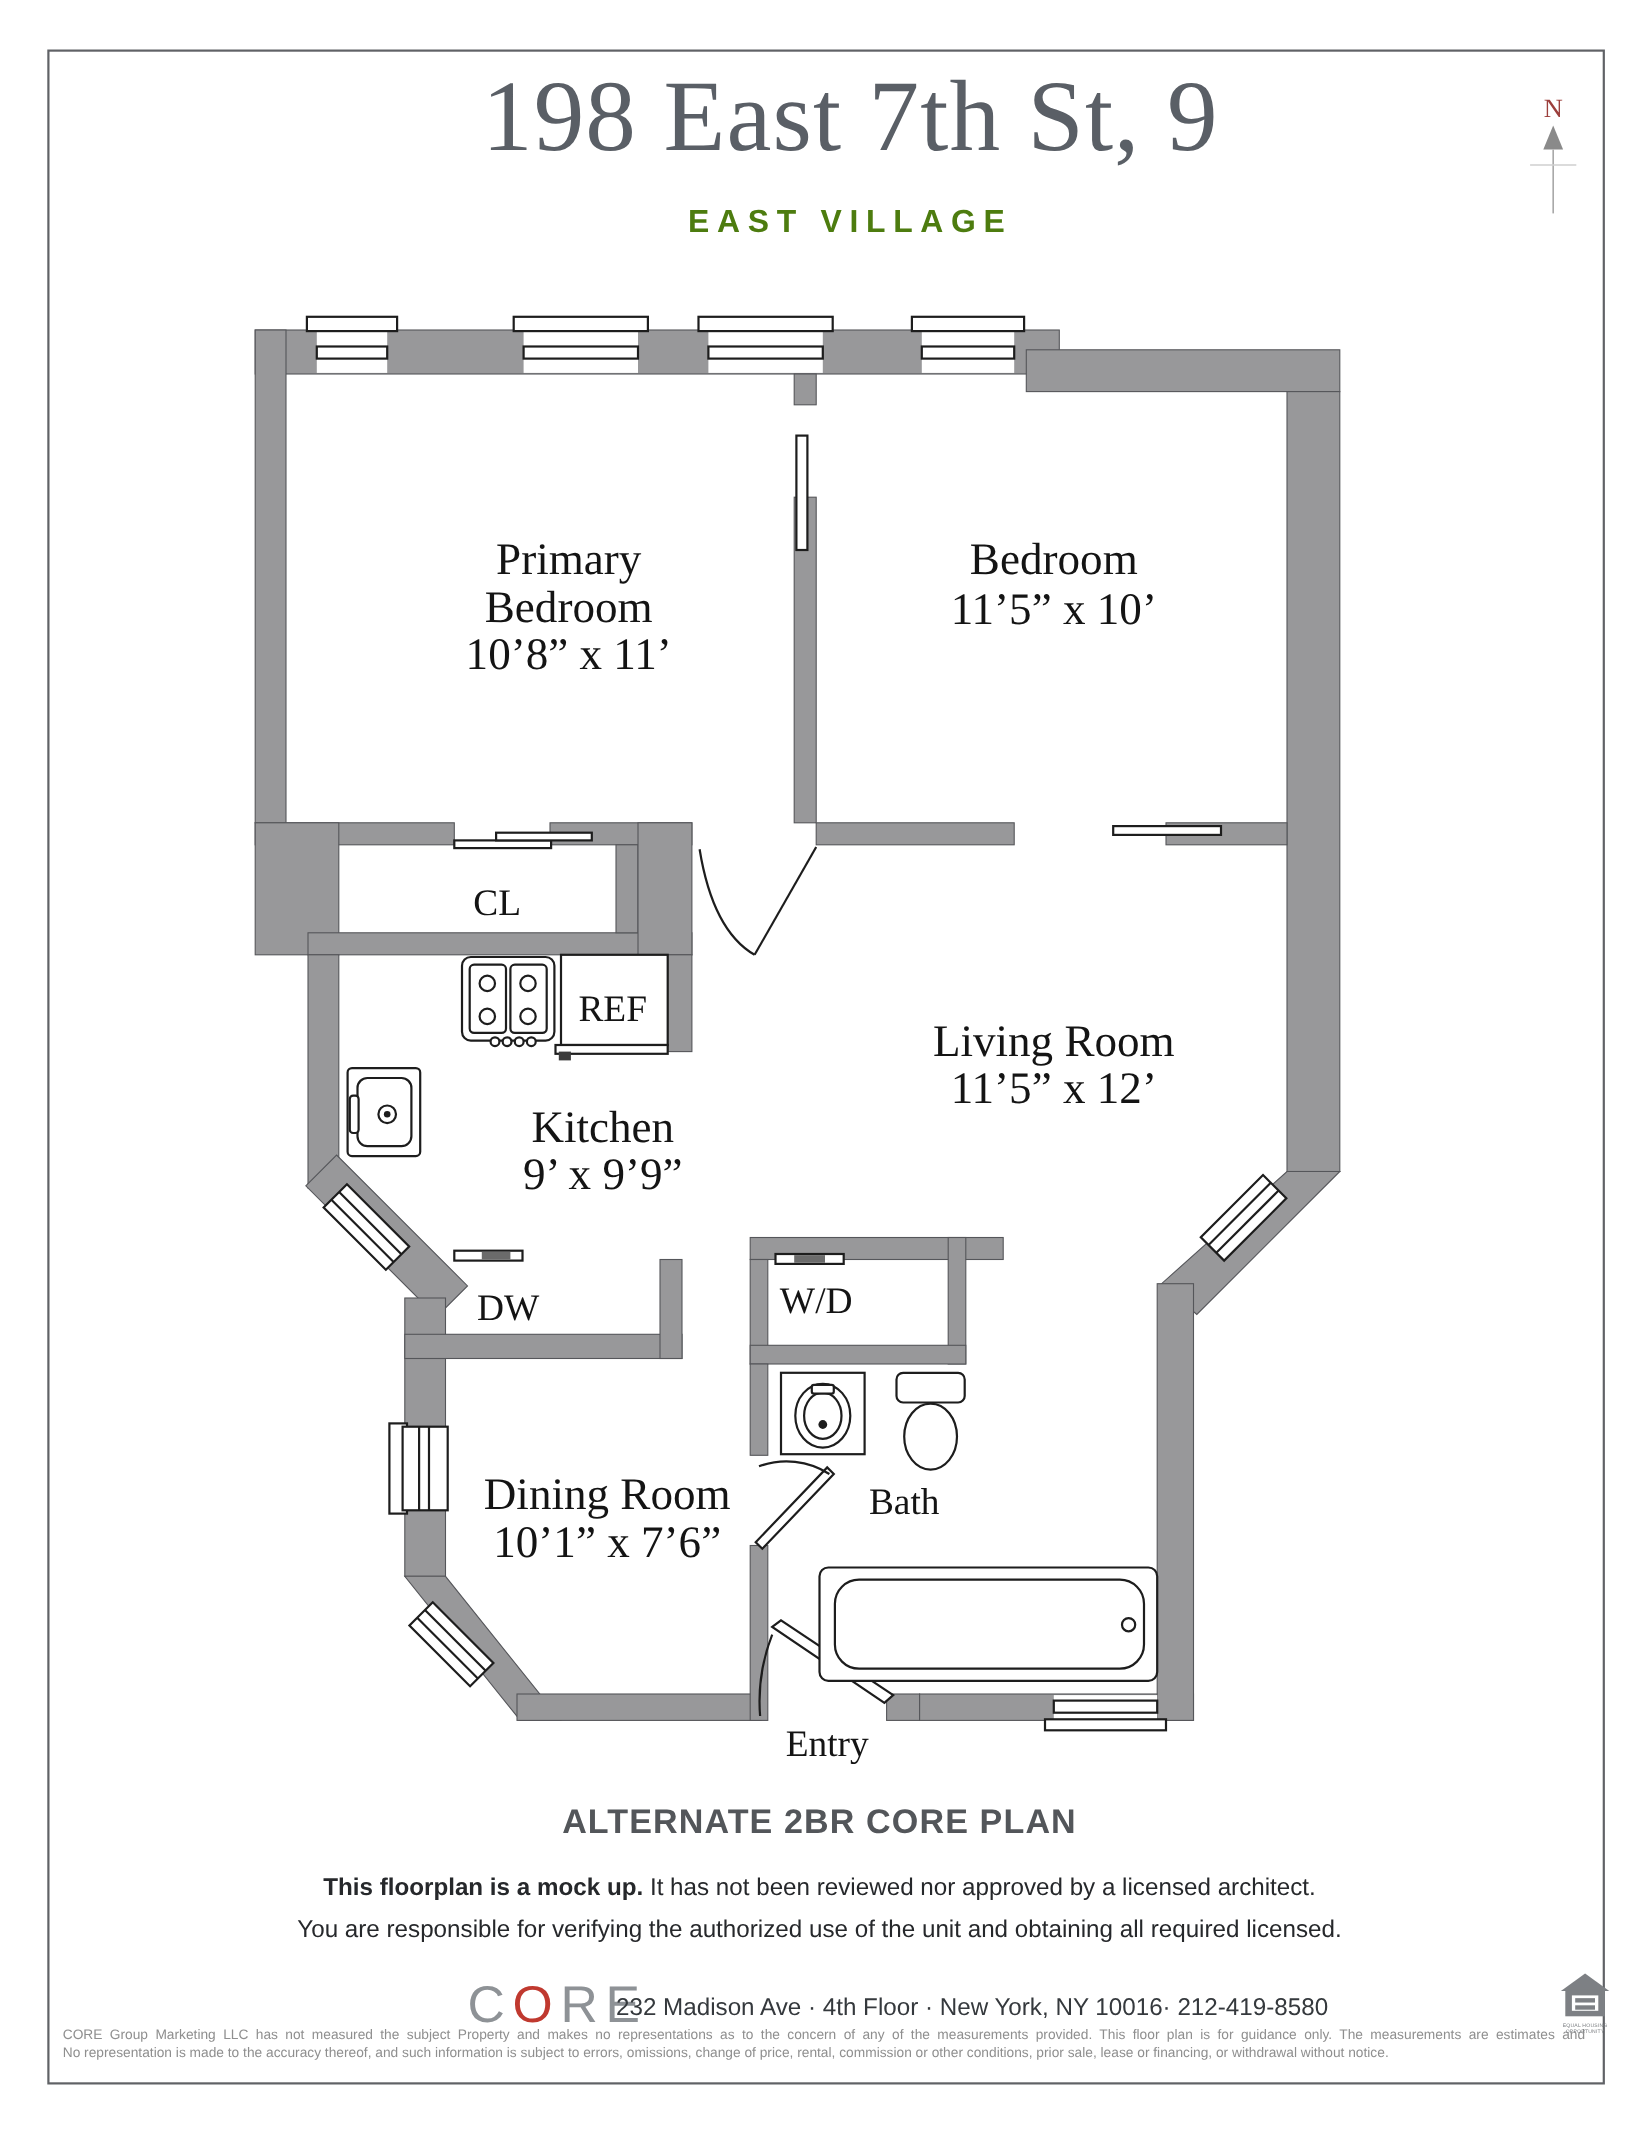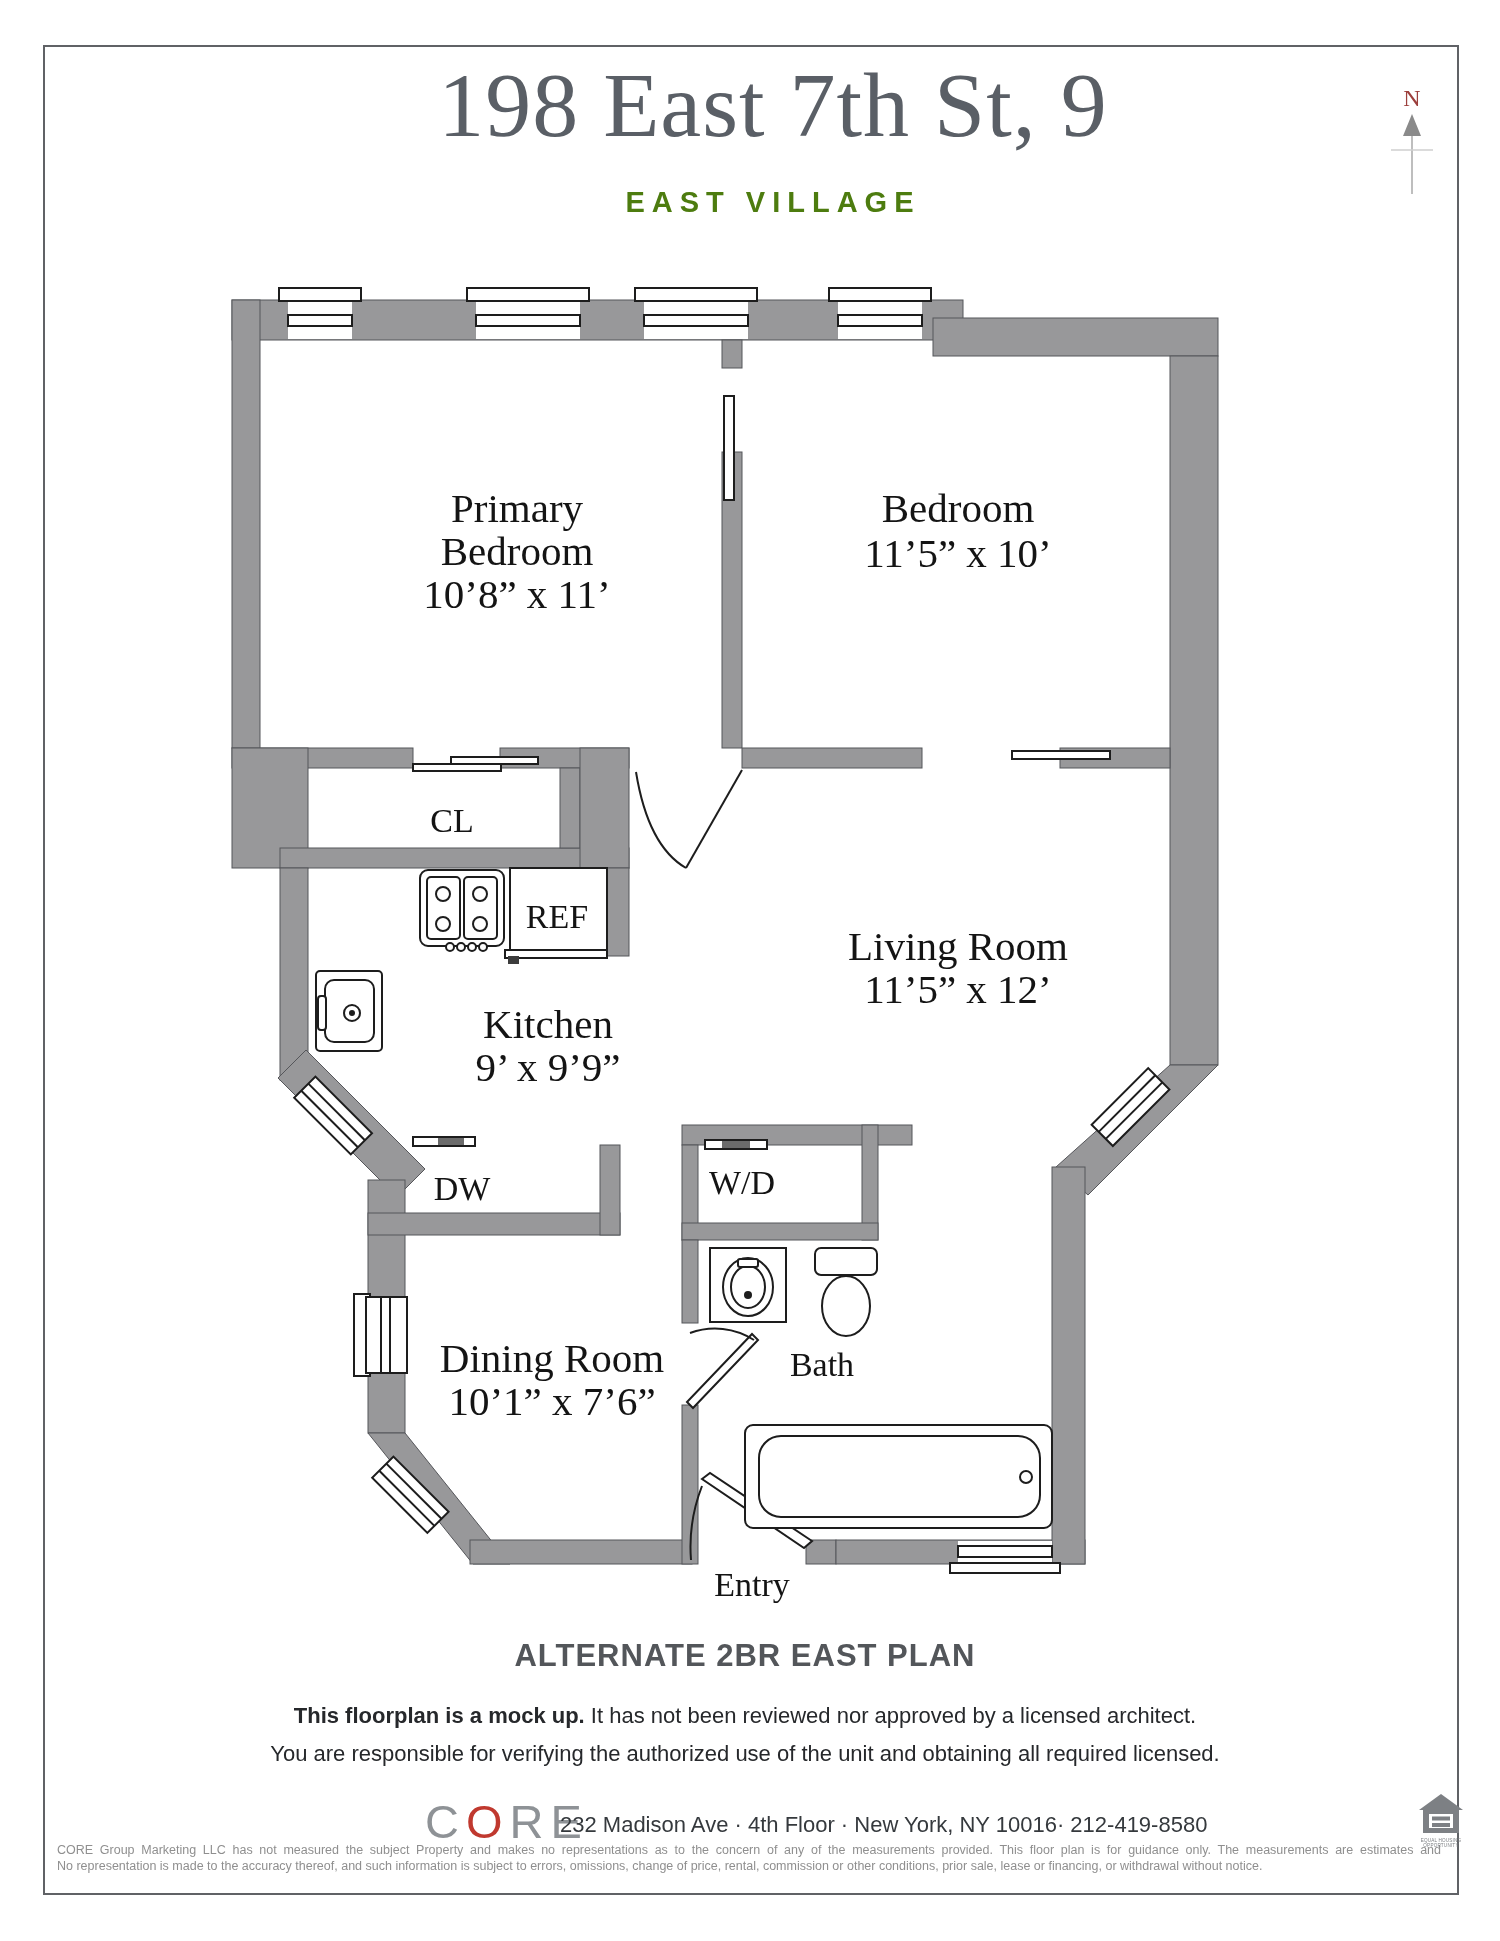--- a/index.html
+++ b/index.html
@@ -234,21 +234,21 @@
 
       <text class="smalllbl" x="822" y="1376">Bath</text>
       <text class="smalllbl" x="452" y="832">CL</text>
       <text class="smalllbl" x="557" y="928">REF</text>
       <text class="smalllbl" x="462" y="1200">DW</text>
       <text class="smalllbl" x="742" y="1194">W/D</text>
       <text class="smalllbl" x="752" y="1596">Entry</text>
     </g>
   </svg>
 
-  <div id="plantype">ALTERNATE 2BR EAST PLAN</div>
+  <div id="plantype">ALTERNATE 2BR CORE PLAN</div>
 
   <div id="disc">
     <div><b>This floorplan is a mock up.</b><span> It has not been reviewed nor approved by a licensed architect.</span></div>
     <div>You are responsible for verifying the authorized use of the unit and obtaining all required licensed.</div>
   </div>
 
   <div id="brand"><span>C</span><span class="o">O</span><span>RE</span></div>
   <div id="address">232 Madison Ave · 4th Floor · New York, NY 10016· 212-419-8580</div>
 
   <div id="legal">

